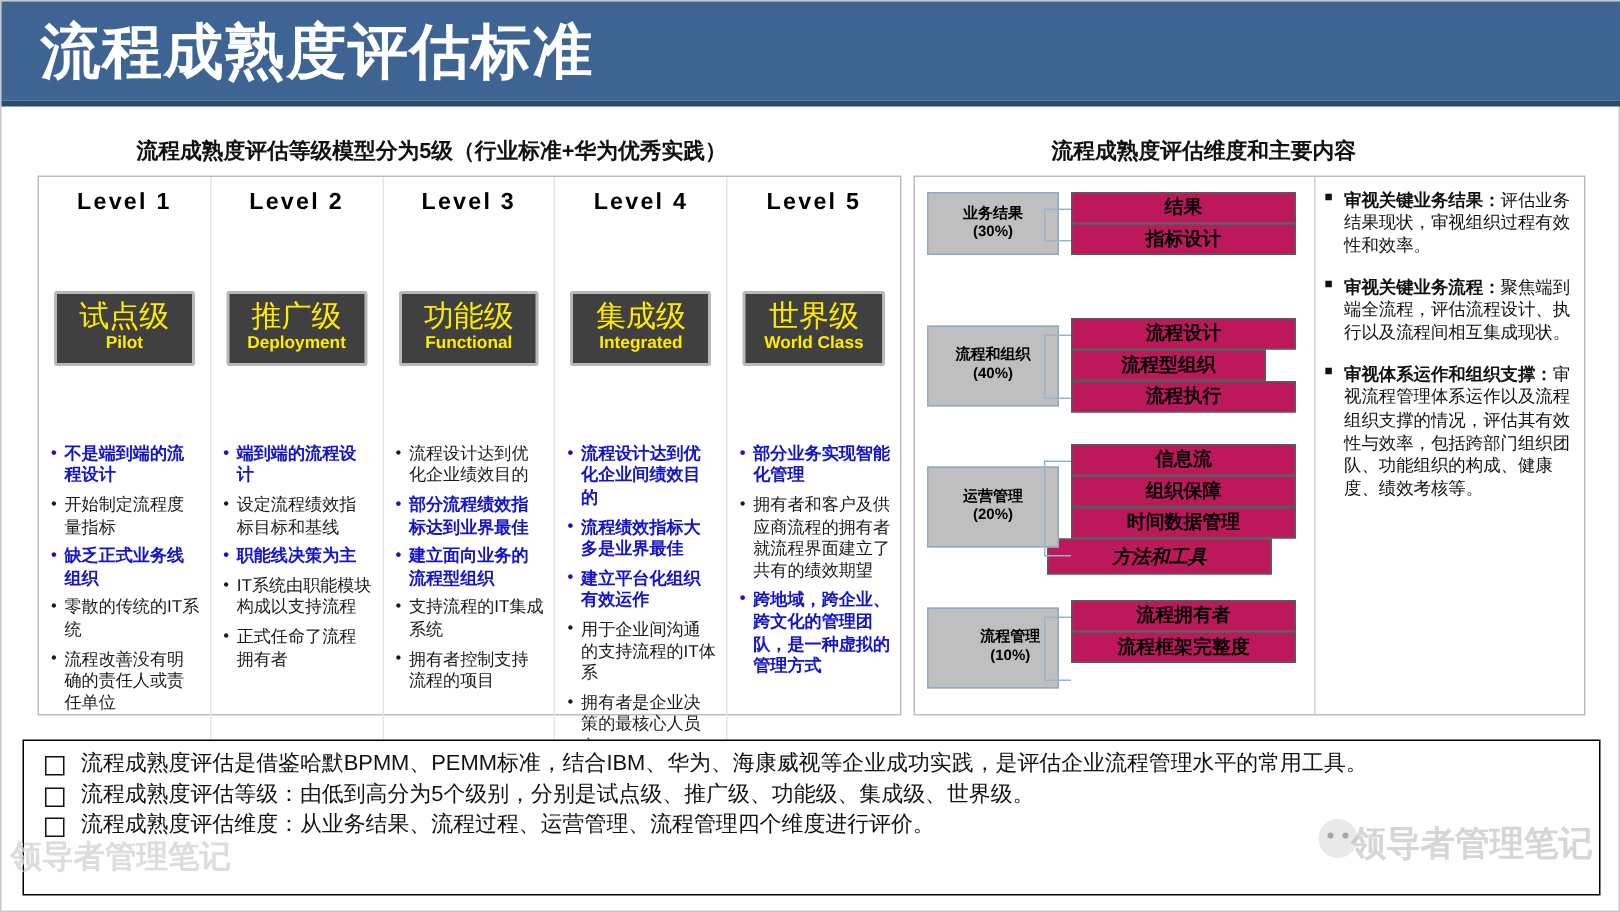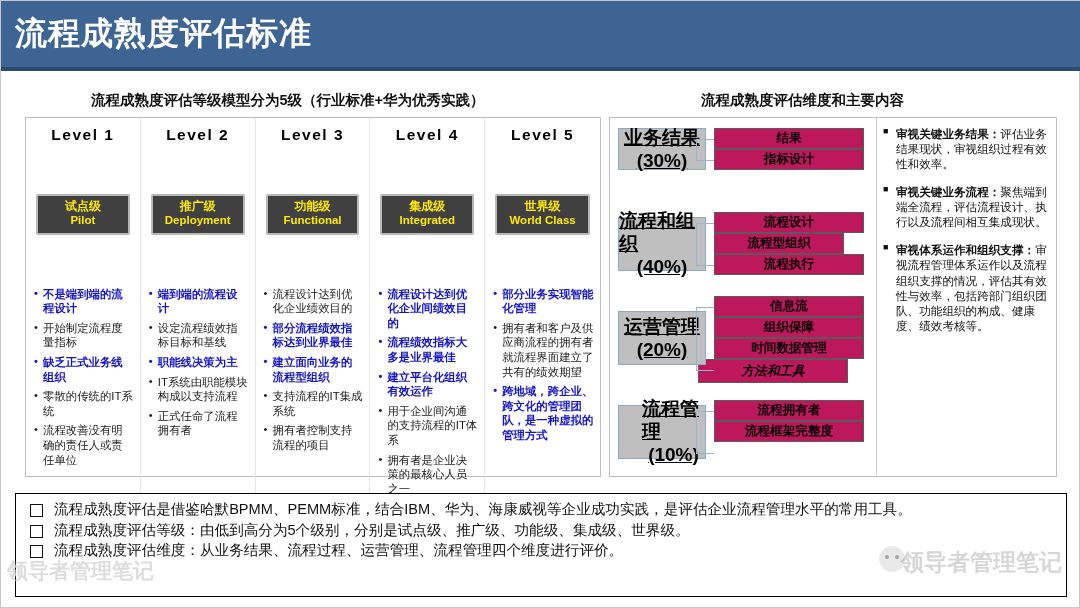--- a/index.html
+++ b/index.html
@@ -19,24 +19,24 @@
 
   
   .banner {
     position: absolute; left: 0; top: 0;
     width: 1080px; height: 66px;
     background: #3d6492;
     display: flex; align-items: center;
   }
   .banner-title {
     color: #ffffff;
-    font-size: 32px;
+    font-size: 40px;
     font-weight: bold;
     letter-spacing: 1px;
-    margin-left: 14px;
+    margin-left: 26px;
   }
   .banner-rule {
     position: absolute; left: 0; top: 66px;
     width: 1080px; height: 4px;
     background: #2b4a6f;
   }
 
   
   .sub-head {
     position: absolute;
@@ -83,22 +83,22 @@
     background: #404040;
     border: 2px solid #b8b8b8;
     border-radius: 2px;
     margin: 0 6px 8px 6px;
     padding: 4px 2px 5px 2px;
     text-align: center;
   }
   .chip-cn {
     display: block;
     color: #ffea00;
-    font-size: 12px;
-    font-weight: bold;
+    font-size: 20px;
+    font-weight: normal;
     line-height: 1.15;
   }
   .chip-en {
     display: block;
     color: #ffea00;
     font-size: 11.5px;
     font-weight: bold;
     line-height: 1.2;
   }
   .bullets { list-style: none; padding: 0 2px 0 4px; margin: 0; }
@@ -136,25 +136,24 @@
     position: relative;
     width: 266px; height: 100%;
     flex: 0 0 266px;
   }
   .dim-box {
     position: absolute;
     background: #bfbfbf;
     border: 1.5px solid #8faac4;
     display: flex; flex-direction: column;
     align-items: center; justify-content: center;
-    font-size: 19px; font-weight: bold;
+    font-size: 10px; font-weight: bold;
     color: #000000;
     line-height: 1.22;
-    text-align: left;
-    text-decoration: underline;
+    text-align: right;
   }
   .dim-box .pct { font-weight: bold; }
   .sub-box {
     position: absolute;
     background: #be185d;
     border: 1.5px solid #5a5a5a;
     display: flex; align-items: center; justify-content: center;
     font-size: 12.6px; font-weight: bold;
     color: #000000;
     white-space: nowrap;

